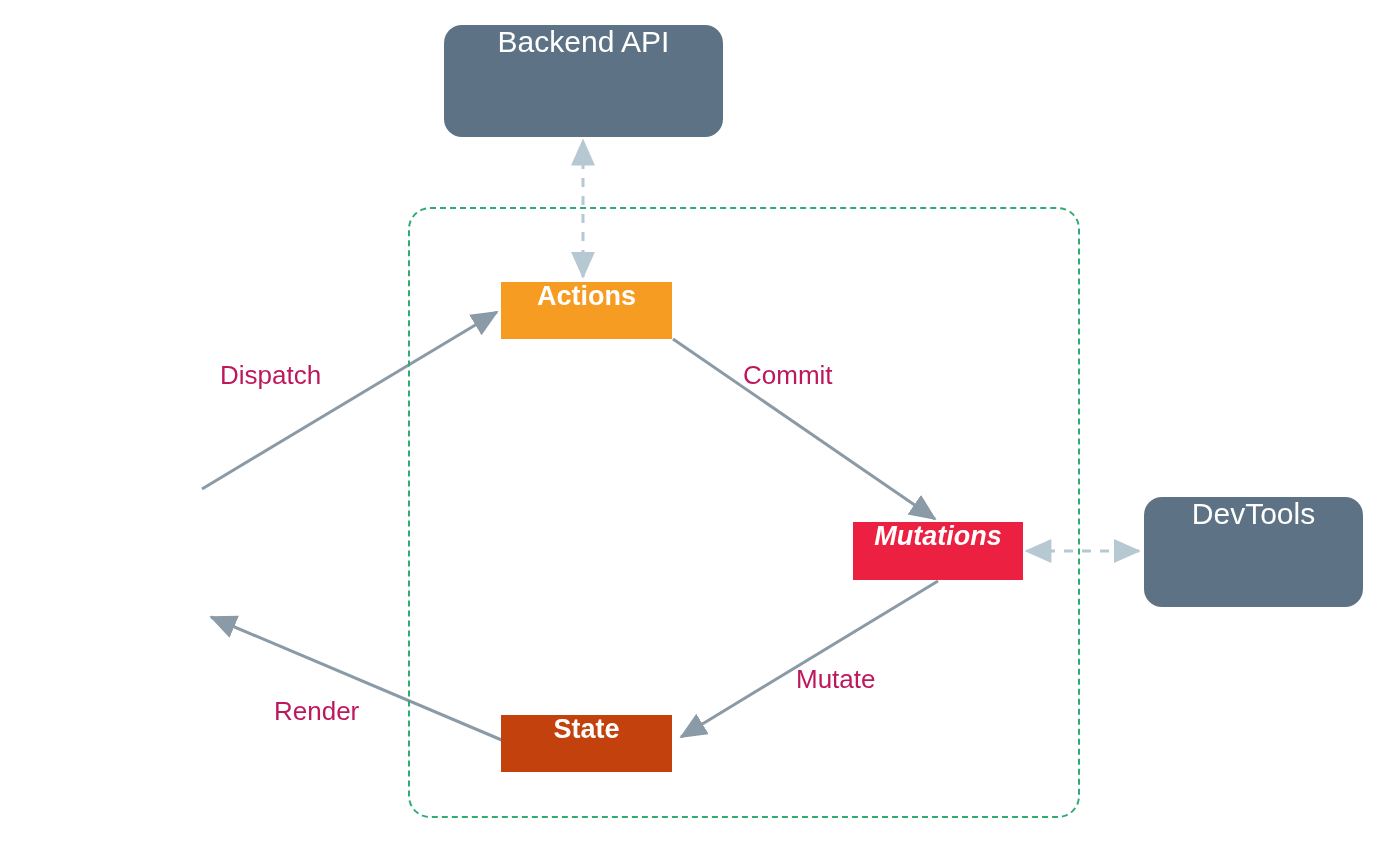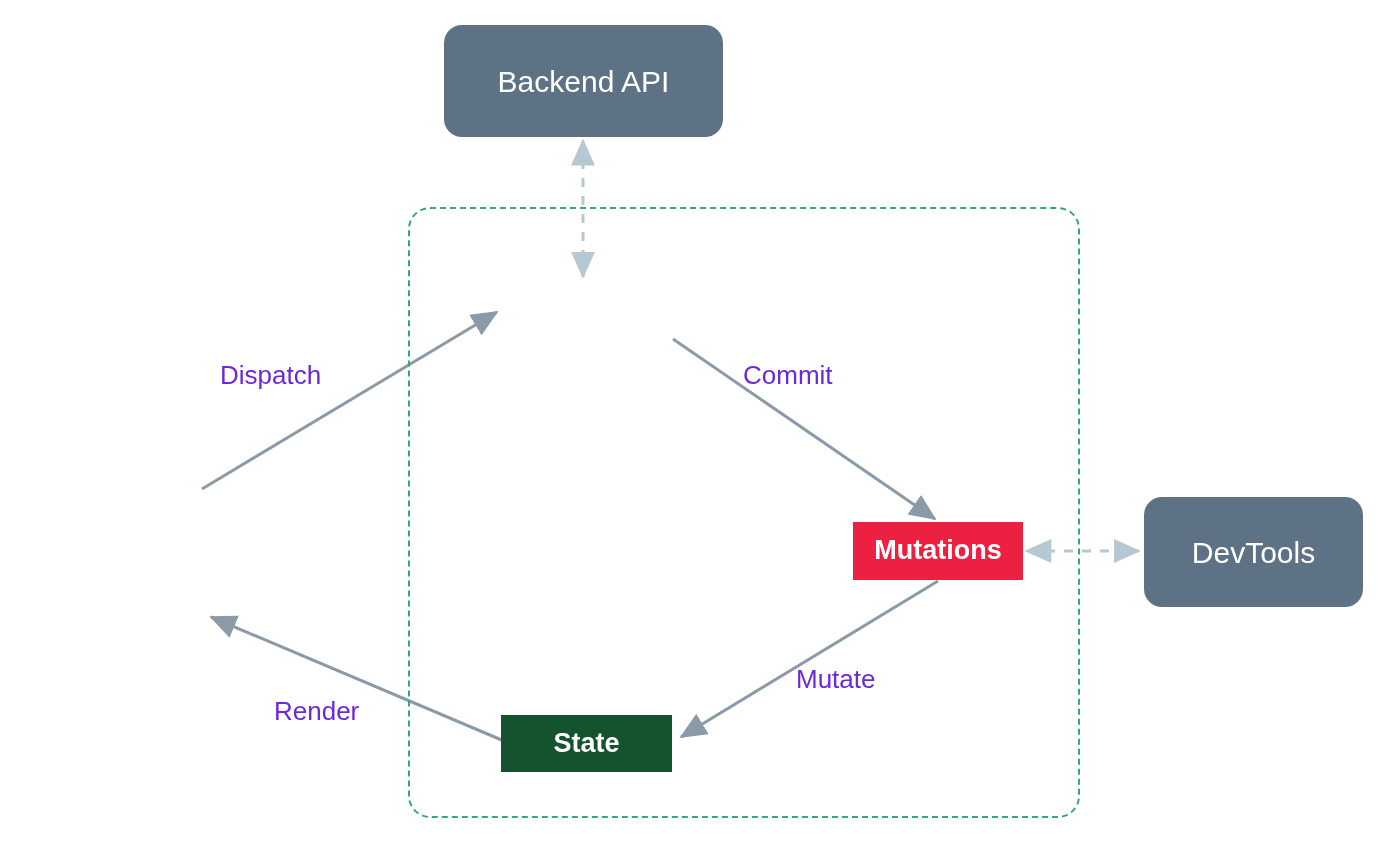--- a/index.html
+++ b/index.html
@@ -20,21 +20,20 @@
   #edges {
     position: absolute;
     left: 0;
     top: 0;
     width: 1388px;
     height: 843px;
   }
   .node {
     position: absolute;
     display: flex;
-    align-items: center;
     justify-content: center;
     box-sizing: border-box;
     color: #ffffff;
     text-align: center;
     line-height: 1.1;
   }
   .node-rounded {
     border-radius: 18px;
   }
   .node-sharp {
@@ -43,21 +42,21 @@
   .node-plain {
     font-size: 30px;
     font-weight: 400;
   }
   .node-bold {
     font-size: 27px;
     font-weight: 700;
   }
   .edge-label {
     position: absolute;
-    color: #6d28d9;
+    color: #be185d;
     font-size: 26px;
     font-weight: 400;
     white-space: nowrap;
   }
   #store-boundary {
     position: absolute;
     box-sizing: border-box;
     border: 2px dashed #2fac74;
     border-radius: 22px;
     background: transparent;
@@ -93,31 +92,34 @@
 
     <line x1="1028" y1="551" x2="1139" y2="551" stroke="#b6c8d2" stroke-width="3" stroke-dasharray="9 9" marker-start="url(#arrowDashStart)" marker-end="url(#arrowDashEnd)"></line>
   </svg>
 
   <div id="store-boundary" style="left:408px; top:207px; width:672px; height:611px;"></div>
 
   <div class="node node-rounded node-plain" style="left:444px; top:25px; width:279px; height:112px; background:#5d7385;">
     <span>Backend API</span>
   </div>
 
+  <div class="node node-sharp node-bold" style="left:501px; top:282px; width:171px; height:57px; background:#f79c22;">
+    <span>Actions</span>
+  </div>
 
 
-  <div class="node node-sharp node-bold" style="left:853px; top:522px; width:170px; height:58px; background:#ec2040;">
+  <div class="node node-sharp node-bold" style="left:853px; top:522px; width:170px; height:58px; background:#ec2040;font-style:italic;">
     <span>Mutations</span>
   </div>
 
   <div class="node node-rounded node-plain" style="left:1144px; top:497px; width:219px; height:110px; background:#5d7385;">
     <span>DevTools</span>
   </div>
 
-  <div class="node node-sharp node-bold" style="left:501px; top:715px; width:171px; height:57px; background:#14532d;">
+  <div class="node node-sharp node-bold" style="left:501px; top:715px; width:171px; height:57px; background:#c2410c;">
     <span>State</span>
   </div>
 
   <div class="edge-label" style="left:220px; top:360px;">Dispatch</div>
 
   <div class="edge-label" style="left:743px; top:360px;">Commit</div>
 
   <div class="edge-label" style="left:796px; top:664px;">Mutate</div>
 
   <div class="edge-label" style="left:274px; top:696px;">Render</div>

